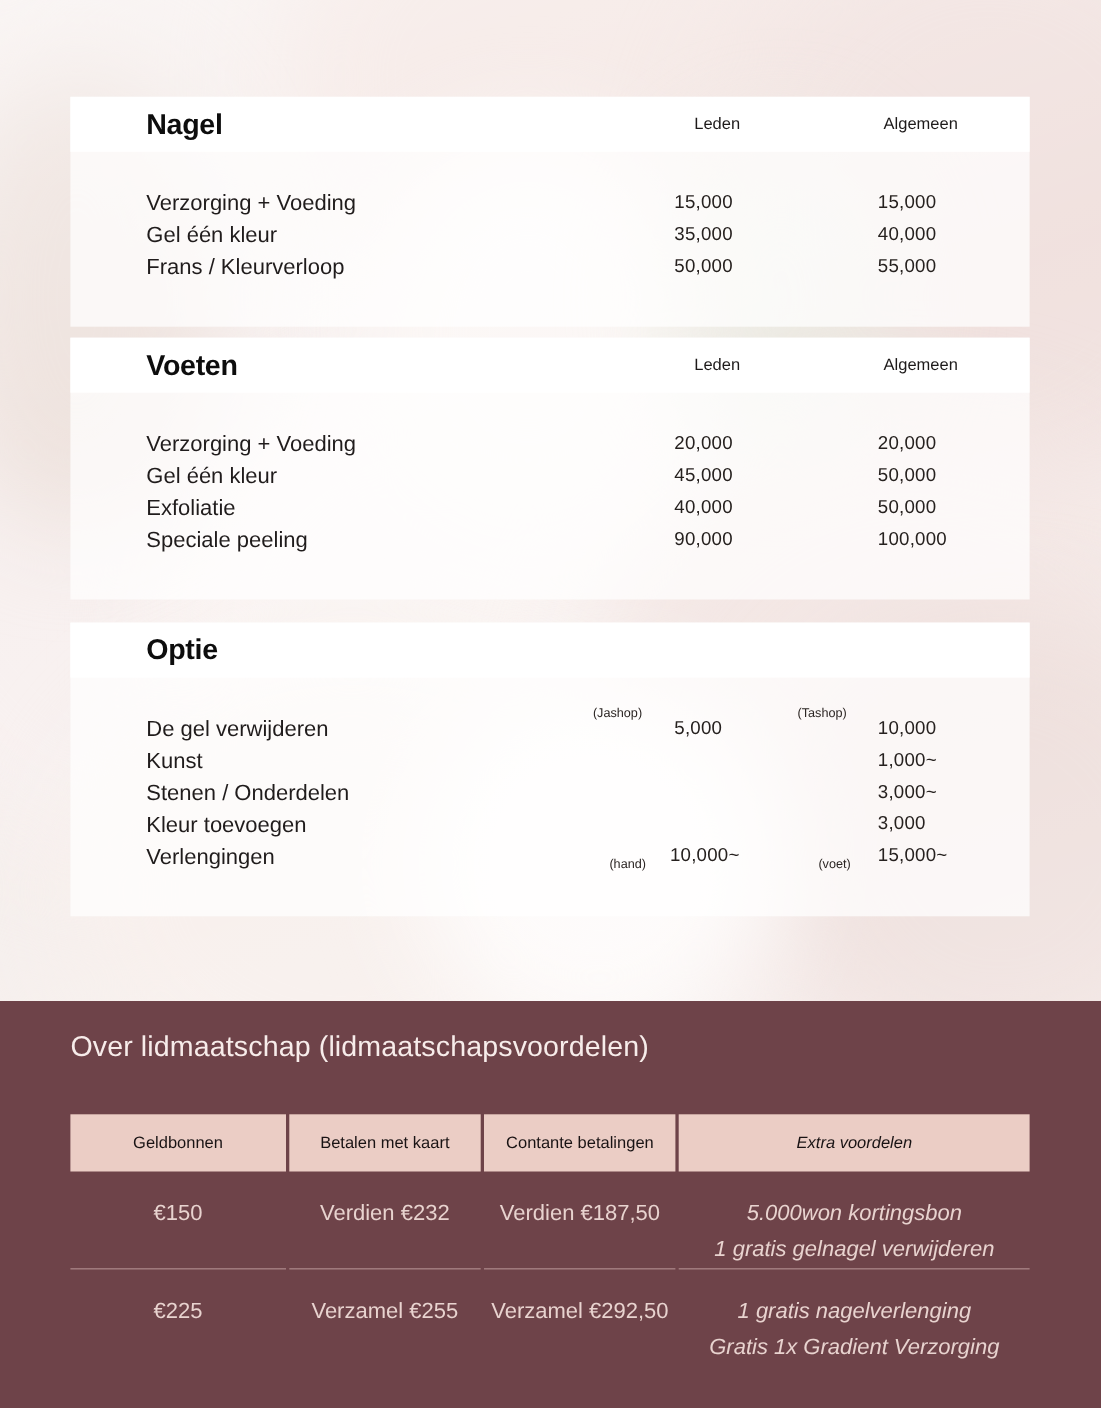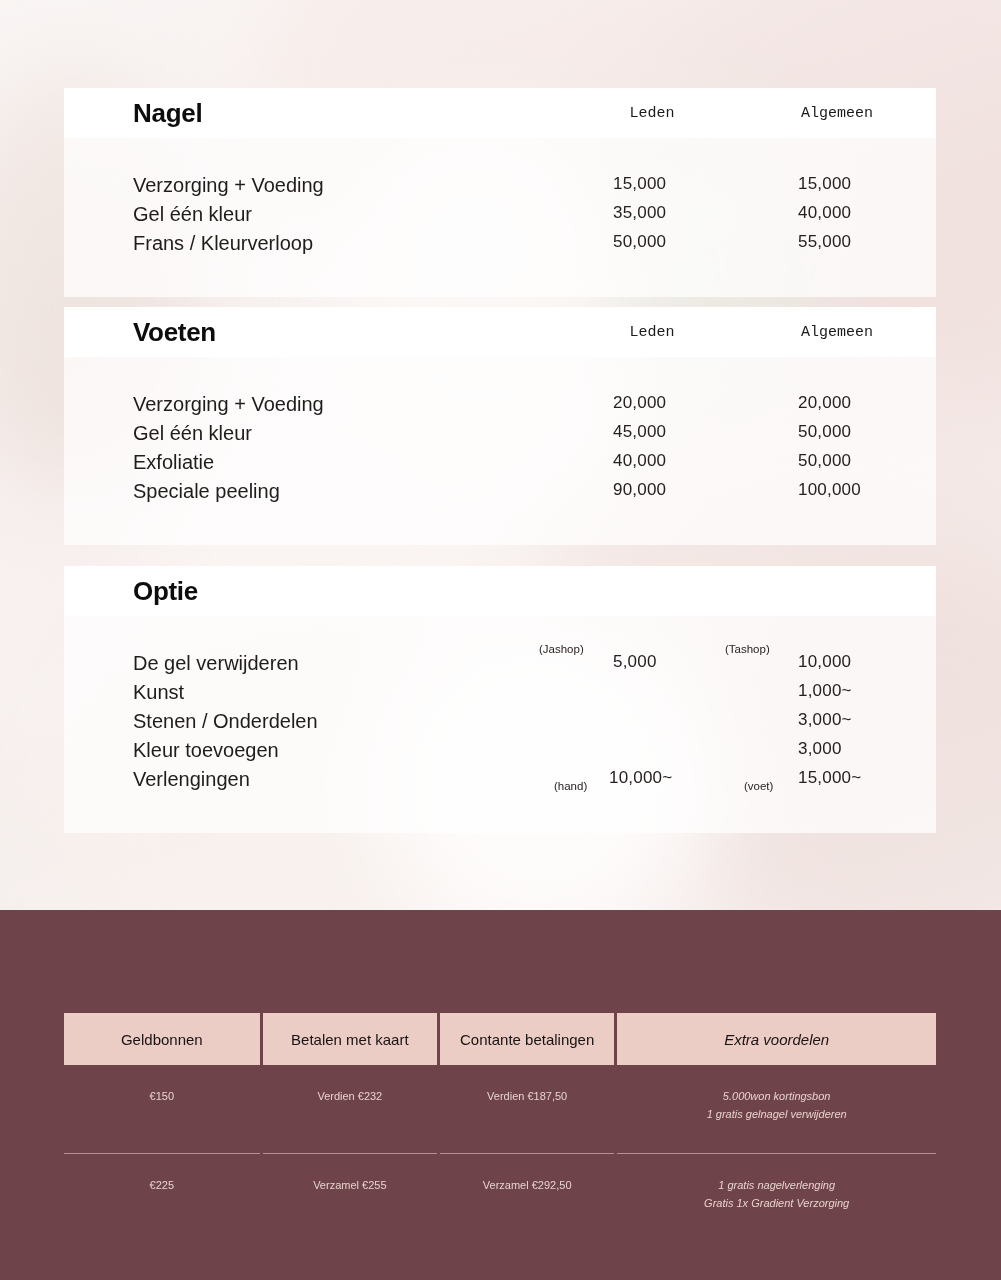--- a/index.html
+++ b/index.html
@@ -69,21 +69,20 @@
     letter-spacing: -0.3px;
   }
   .col-head {
     position: absolute;
     top: 50%;
     transform: translateY(-50%);
     font-size: 15px;
     color: #1d1a1a;
     text-align: center;
     width: 120px;
-    font-family: Liberation Mono, monospace;
   }
   .col-head.c1 { left: 528px; }
   .col-head.c2 { left: 713px; }
 
   .card-body {
     padding: 36px 0 36px 0;
     position: relative;
   }
   .row {
     position: relative;
@@ -155,21 +154,21 @@
   .mrow {
     display: flex;
     gap: 3px;
   }
   .mrow .cell {
     display: flex;
     flex-direction: column;
     align-items: center;
     justify-content: flex-start;
     padding-top: 22px;
-    font-size: 11px;
+    font-size: 20px;
     color: #e8d3cf;
     line-height: 1.65;
     text-align: right;
   }
   .mrow.r1 .cell { height: 88px; }
   .mrow.r2 .cell { height: 90px; }
   .mdiv {
     display: flex;
     gap: 3px;
     height: 1px;
@@ -288,20 +287,21 @@
       <div class="label">Verlengingen</div>
       <div class="note" style="left:490px; top:12px;">(hand)</div>
       <div class="val v1" style="left:545px;">10,000~</div>
       <div class="note" style="left:680px; top:12px;">(voet)</div>
       <div class="val v2">15,000~</div>
     </div>
   </div>
 </div>
 
 <div class="member">
+  <div class="member-title">Over lidmaatschap (lidmaatschapsvoordelen)</div>
 
   <div class="mtable">
 
     <div class="mhead">
       <div class="cell w1">Geldbonnen</div>
       <div class="cell w2">Betalen met kaart</div>
       <div class="cell w3">Contante betalingen</div>
       <div class="cell w4">Extra voordelen</div>
     </div>
 

